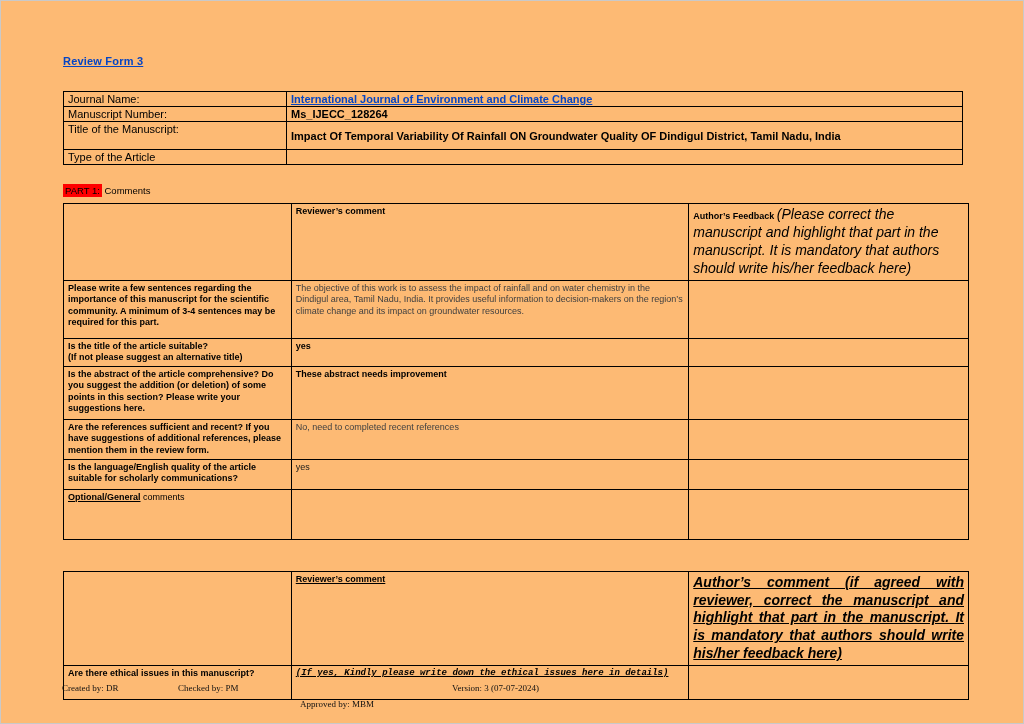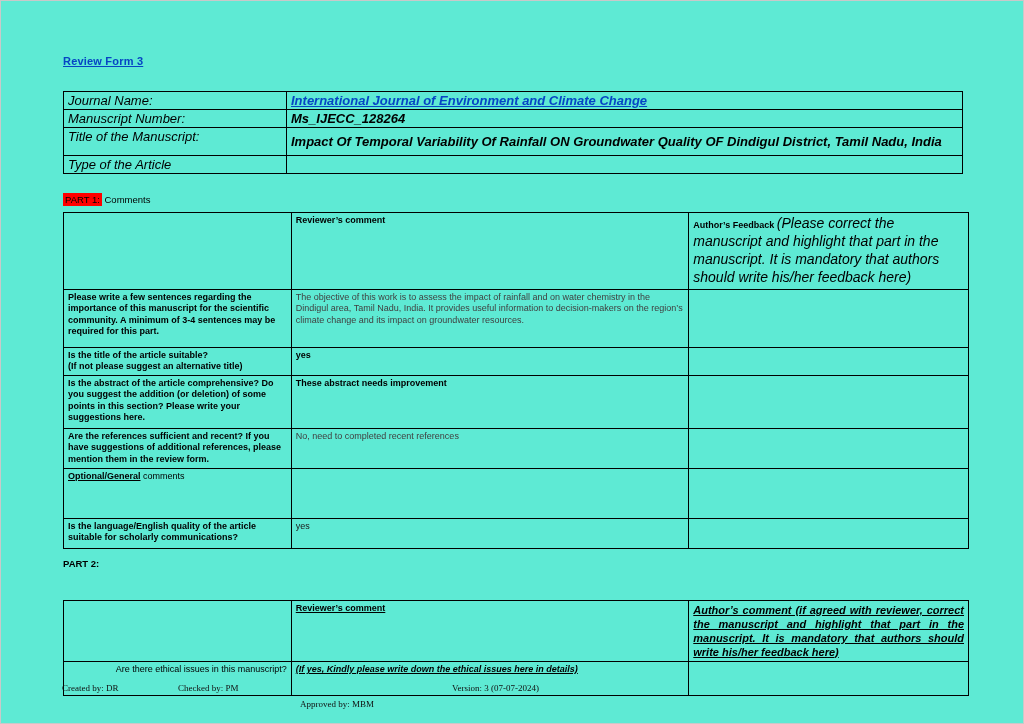--- a/index.html
+++ b/index.html
@@ -11,32 +11,32 @@
   html,body{background:#fff;}
   body{
     width:1024px;height:724px;
     font-family:"Liberation Sans",sans-serif;
     color:#000;position:relative;overflow:hidden;
   }
   .page{
     position:absolute;inset:0;
     border:1px solid #c9c9c9;
     padding:54px 56px 0 62px;
-    background:#5eead4;
+    background:#fdba74;
   }
   .doc-title{
     font-size:11px;font-weight:bold;
     color:var(--link-color);text-decoration:underline;
     letter-spacing:.2px;
   }
   table{border-collapse:collapse;}
   td{border:1px solid #000;vertical-align:top;}
 
   
-  .info-table{width:900px;margin-top:24px;font-size:13px;font-style:italic;}
+  .info-table{width:900px;margin-top:24px;font-size:11px;}
   .info-table td{padding:1px 4px;}
   .info-table .lbl{width:223px;}
   .info-table .val-link a{color:var(--link-color);font-weight:bold;text-decoration:underline;}
   .info-table .val-bold{font-weight:bold;}
   .row-title td.val-mid{vertical-align:middle;font-weight:bold;}
 
   
   .part1-heading{margin-top:20px;font-size:9.5px;font-weight:normal;}
   .hl{background:var(--highlight-red);padding:1px 2px;}
   .part2-heading{margin-top:9px;font-size:9.5px;font-weight:bold;}
@@ -50,23 +50,23 @@
   .q{font-weight:bold;padding:3px 6px 3px 16px;white-space:pre-line;}
   .q-flush{padding-left:3px;}
   .cmt{color:var(--text-gray);}
   .cmt-bold{font-weight:bold;color:#000;padding-left:16px;}
   .cmt-plain{color:#1a1a1a;}
   .hdr-b{font-weight:bold;}
   .author-note{font-style:italic;font-size:14px;}
   .u{text-decoration:underline;}
 
   .p2-table{margin-top:31px;}
-  .p2-author{font-weight:bold;font-style:italic;text-decoration:underline;font-size:11px;text-align:justify;}
-  .p2-cmt{font-weight:bold;font-style:italic;text-decoration:underline;padding-top:5px;}
-  .p2-q{font-weight:normal;padding-top:7px;padding-left:3px;text-align:right;}
+  .p2-author{font-weight:bold;font-style:italic;text-decoration:underline;font-size:14px;text-align:justify;}
+  .p2-cmt{font-weight:bold;font-style:italic;text-decoration:underline;padding-top:5px;font-family:Liberation Mono, monospace;}
+  .p2-q{font-weight:bold;padding-top:7px;padding-left:3px;}
   .p2-hdr-row td{height:36px;}
   .p2-row td{height:34px;}
 
   
   .footer{position:absolute;top:683px;left:0;width:876px;height:14px;
     font-family:"Liberation Serif",serif;font-size:9px;color:#111;}
   .footer span{position:absolute;top:0;white-space:nowrap;}
   .f-created{left:62px;}
   .f-checked{left:178px;}
   .f-approved{left:300px;margin-top:16px;}
@@ -131,34 +131,33 @@
     <tr style="height:53px;">
       <td class="q">Is the abstract of the article comprehensive? Do you suggest the addition (or deletion) of some points in this section? Please write your suggestions here.</td>
       <td class="cmt-bold">These abstract needs improvement</td>
       <td></td>
     </tr>
     <tr style="height:40px;">
       <td class="q">Are the references sufficient and recent? If you have suggestions of additional references, please mention them in the review form.</td>
       <td class="cmt">No, need to completed recent references</td>
       <td></td>
     </tr>
+    <tr style="height:30px;">
+      <td class="q">Is the language/English quality of the article suitable for scholarly communications?</td>
+      <td class="cmt-plain">yes</td>
+      <td></td>
+    </tr>
     <tr style="height:50px;">
       <td class="q q-flush"><span class="u">Optional/General</span> <span style="font-weight:normal;">comments</span></td>
       <td></td>
       <td></td>
     </tr>
-    <tr style="height:30px;">
-      <td class="q">Is the language/English quality of the article suitable for scholarly communications?</td>
-      <td class="cmt-plain">yes</td>
-      <td></td>
-    </tr>
   </tbody>
     </table>
 
-  <div class="part2-heading">PART  2:</div>
 
   <table class="cmt-table p2-table">
     <colgroup>
         <col class="c1">
         <col class="c2">
         <col class="c3">
       </colgroup>
     <tbody>
         <tr class="p2-hdr-row">
       <td></td>

